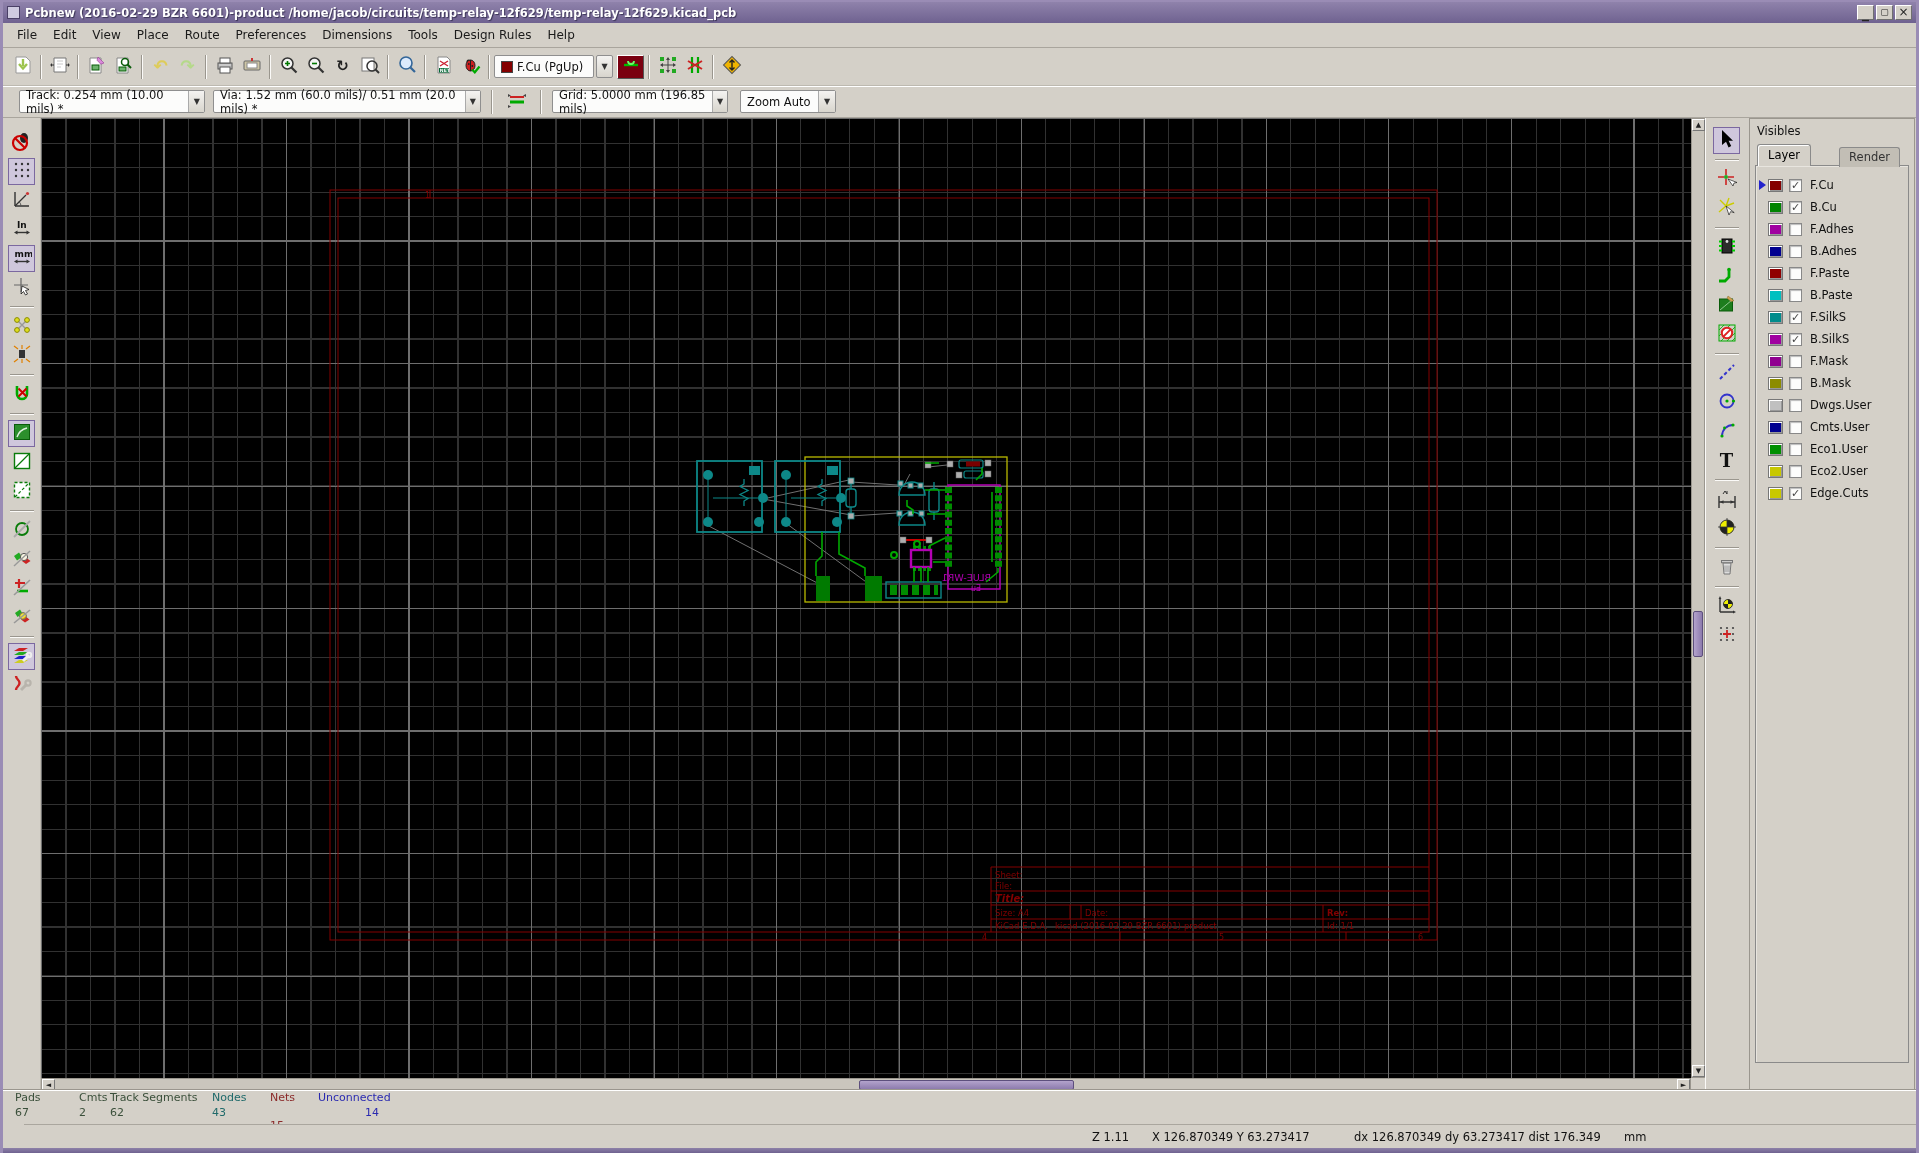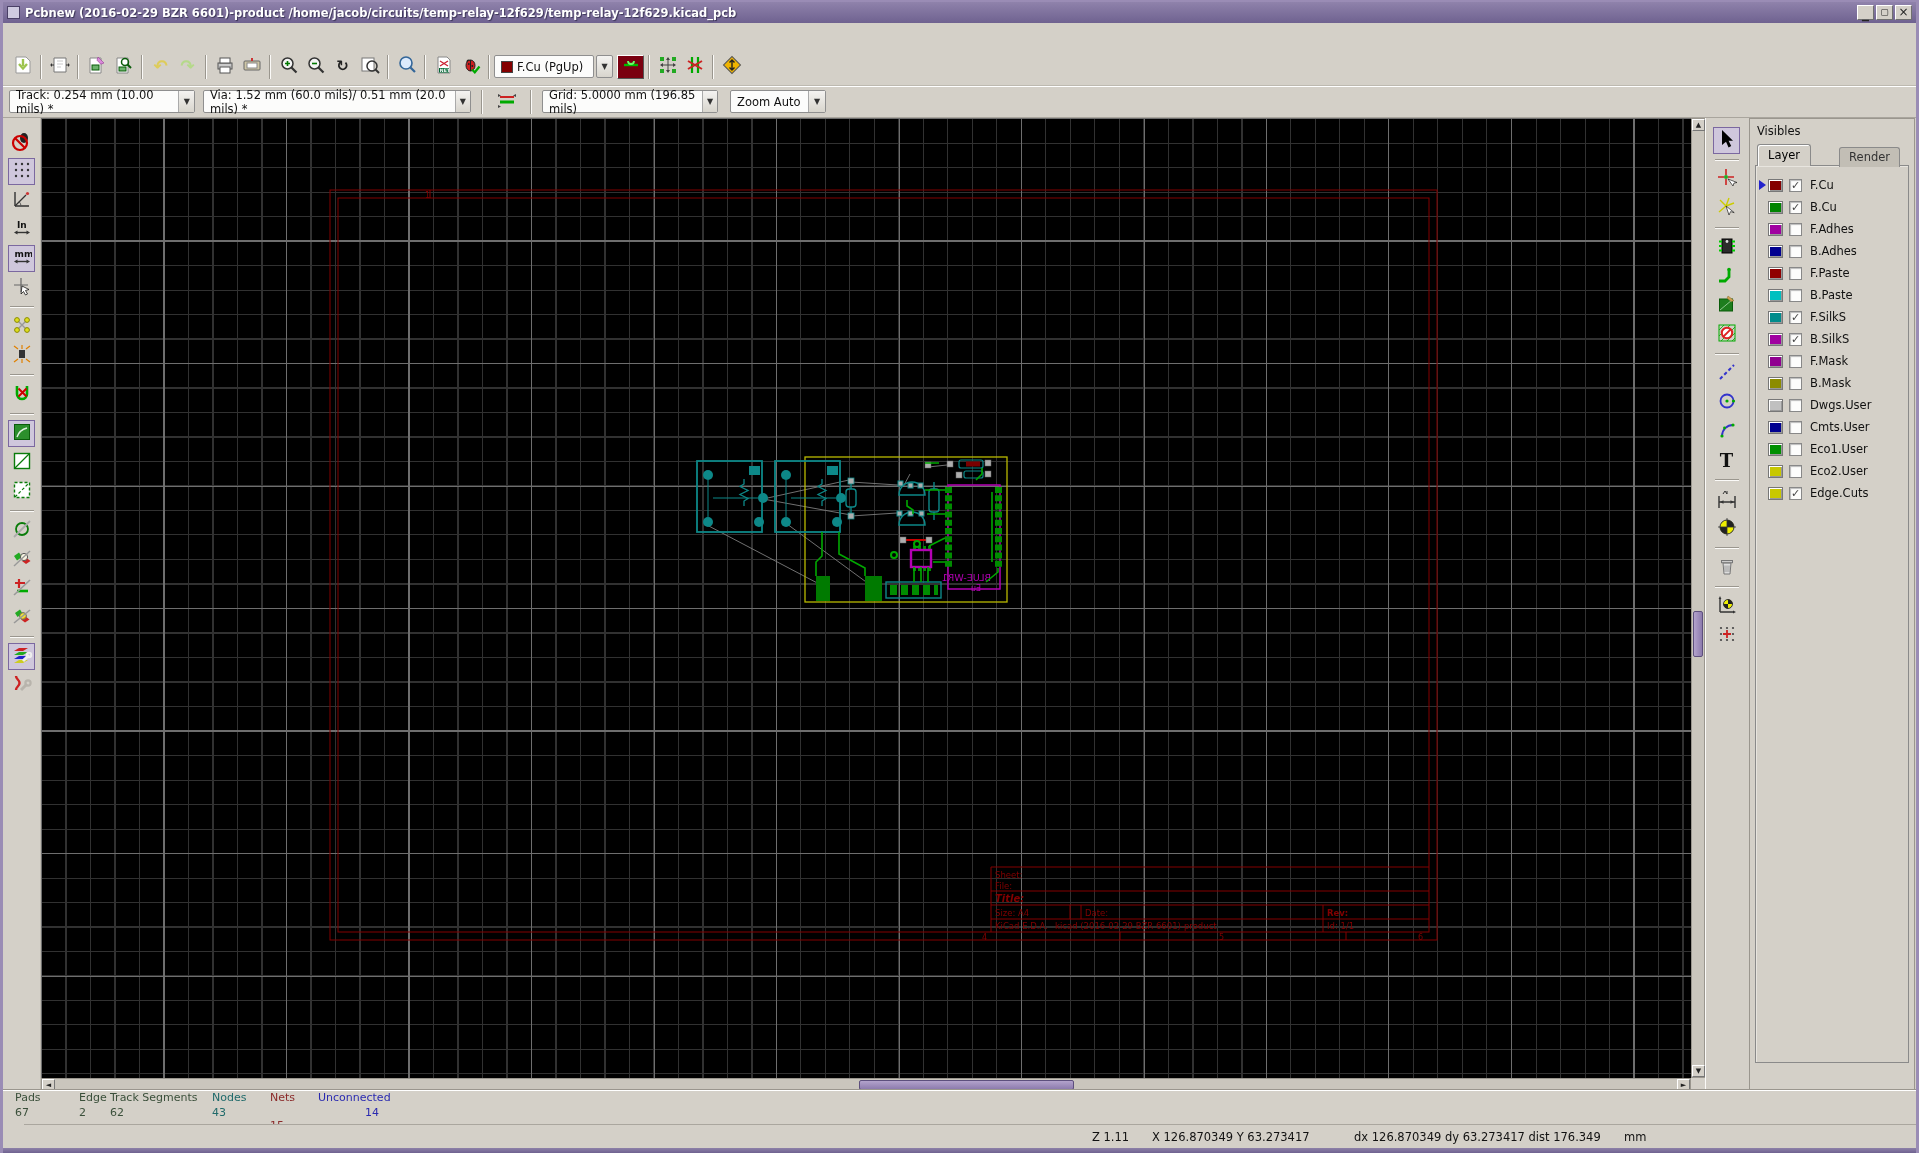--- a/index.html
+++ b/index.html
@@ -17,21 +17,21 @@
     font-size:9px; line-height:13px; text-align:center; color:#222; }
 
   
   #menubar { position:absolute; left:0; top:21px; right:0; height:25px; background:#d4d0c8;
     border-bottom:1px solid #a9a59d; display:flex; align-items:center; padding-left:6px; }
   .menu-item { font-size:12px; color:#1a1a1a; padding:3px 8px; }
 
   
   #toolbar1 { position:absolute; left:0; top:46px; right:0; height:38px; display:flex; align-items:center; padding-left:6px;
     border-bottom:1px solid #bdb9b0; }
-  #toolbar2 { position:absolute; left:0; top:84px; right:0; height:32px; display:flex; align-items:center; padding-left:6px;
+  #toolbar2 { position:absolute; left:0; top:84px; right:0; height:32px; display:flex; align-items:center; padding-left:16px;
     border-bottom:1px solid #a9a59d; box-shadow:inset 0 1px 0 #fff; }
   .tbtn { width:27px; height:27px; display:flex; align-items:center; justify-content:center; border:1px solid transparent; }
   .sep { width:2px; height:24px; border-left:1px solid #9a968e; border-right:1px solid #fbfaf8; margin:0 4px; }
   .glyph { font-size:17px; font-weight:bold; line-height:1; }
   .dd { height:23px; background:#fcfcfb; border:1px solid #8f8f8f; border-radius:2px; display:flex; align-items:center;
     font-size:11.5px; color:#111; padding-left:6px; }
   .dd-arrow { width:17px; height:21px; margin-left:auto; border-left:1px solid #aaa; background:linear-gradient(#f4f3f1,#d8d5cd);
     display:flex; align-items:center; justify-content:center; font-size:8px; color:#333; }
   .swatch-sm { width:12px; height:12px; border:1px solid #444; margin-right:4px; }
   #via-btn { width:27px; height:24px; background:#7a0010; border:1px solid; border-color:#fff #555 #555 #fff; margin-left:4px;
@@ -102,20 +102,32 @@
   <div id="titlebar">
     <div class="win-icon"></div>
     <span id="title-text">Pcbnew (2016-02-29 BZR 6601)-product /home/jacob/circuits/temp-relay-12f629/temp-relay-12f629.kicad_pcb</span>
     <div class="win-btns">
       <div class="win-btn" style="line-height:20px">▁</div>
       <div class="win-btn">▢</div>
       <div class="win-btn" style="font-size:12px">×</div>
     </div>
   </div>
 
+  <div id="menubar">
+    <span class="menu-item">File</span>
+    <span class="menu-item">Edit</span>
+    <span class="menu-item">View</span>
+    <span class="menu-item">Place</span>
+    <span class="menu-item">Route</span>
+    <span class="menu-item">Preferences</span>
+    <span class="menu-item">Dimensions</span>
+    <span class="menu-item">Tools</span>
+    <span class="menu-item">Design Rules</span>
+    <span class="menu-item">Help</span>
+  </div>
 
   <div id="toolbar1">
     <div class="tbtn">
         <span><svg width="20" height="20" viewBox="0 0 20 20">
             <path d="M3 2h10l4 4v12H3z" fill="#fff" stroke="#999"></path>
             <path d="M10 4v7" stroke="#9dc44d" stroke-width="2.4"></path>
             <path d="M6 9l4 4.5L14 9" fill="none" stroke="#9dc44d" stroke-width="2.4"></path>
           </svg></span>
       </div>
     <div class="sep"></div>
@@ -817,21 +829,21 @@
       </div>
     </div>
   </div>
 
   <div id="status1">
     <div class="s1" style="left:12px">
         <span class="lab" style="color: rgb(58, 79, 58);">Pads</span>
         <span class="val" style="color: rgb(58, 79, 58);">67</span>
       </div>
     <div class="s1" style="left:76px">
-        <span class="lab" style="color: rgb(58, 79, 58);">Edge</span>
+        <span class="lab" style="color: rgb(58, 79, 58);">Cmts</span>
         <span class="val" style="color: rgb(58, 79, 58);">2</span>
       </div>
     <div class="s1" style="left:107px">
         <span class="lab" style="color: rgb(58, 79, 58);">Track Segments</span>
         <span class="val" style="color: rgb(58, 79, 58);">62</span>
       </div>
     <div class="s1" style="left:209px">
         <span class="lab" style="color: rgb(31, 106, 106);">Nodes</span>
         <span class="val" style="color: rgb(31, 106, 106);">43</span>
       </div>

